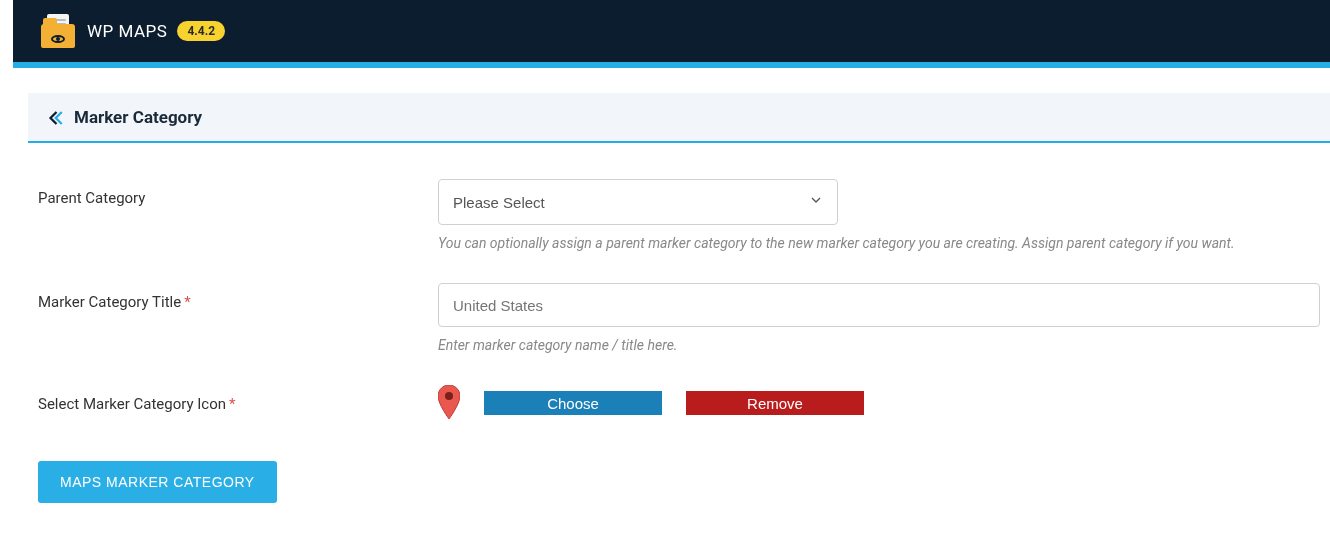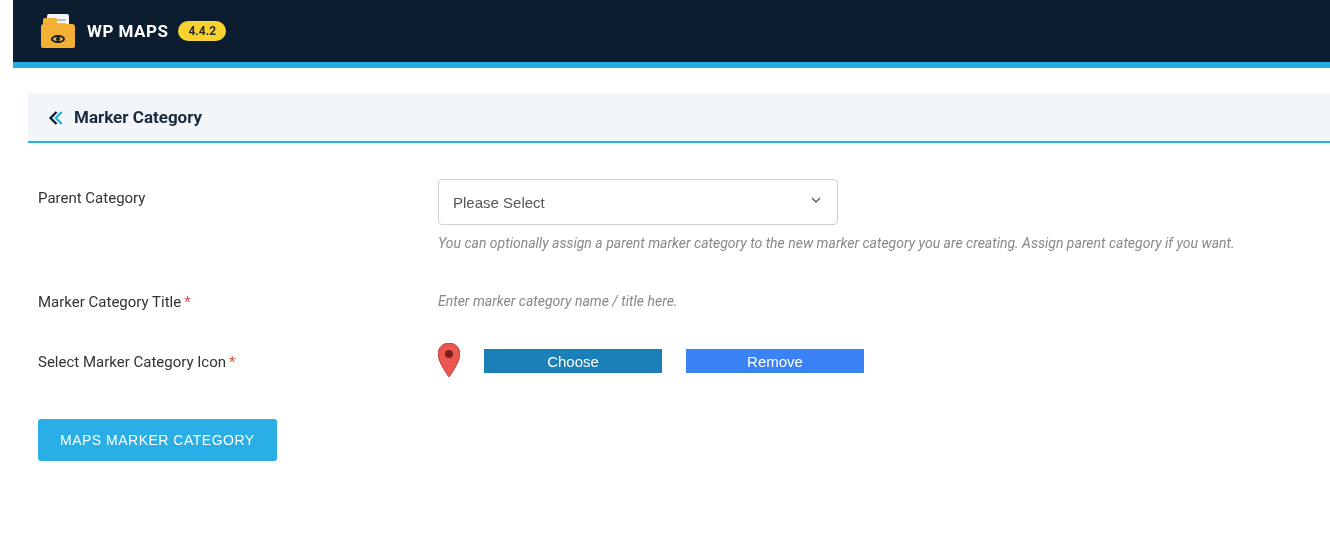--- a/index.html
+++ b/index.html
@@ -53,21 +53,21 @@
   .logo-icon .eye {
     position:absolute; bottom:5px; left:50%; transform:translateX(-50%);
     width:14px; height:8px; border-radius:50%; border:2px solid #0b1d2e;
   }
   .logo-icon .eye:after{
     content:""; position:absolute; top:50%; left:50%; transform:translate(-50%,-50%);
     width:4px; height:4px; background:#0b1d2e; border-radius:50%;
   }
   .app-title {
     color: #ffffff;
-    font-weight: 700;
+    font-weight: 400;
     font-size: 17px;
     letter-spacing: 0.5px;
   }
   .version-badge {
     background: #f8d32f;
     color: #2a2a2a;
     font-weight: 700;
     font-size: 12px;
     padding: 3px 10px;
     border-radius: 10px;
@@ -157,21 +157,21 @@
     align-items: center;
     justify-content: center;
     height: 24px;
     width: 178px;
     font-size: 15px;
     border: none;
     cursor: pointer;
     color: #fff;
   }
   .btn-choose { background:#1b7fb8; }
-  .btn-remove { background:#3b82f6; }
+  .btn-remove { background:#b91c1c; }
   .btn-save {
     background:#29afe6;
     color:#fff;
     border:none;
     padding: 13px 22px;
     font-size:14px;
     letter-spacing:0.5px;
     border-radius:3px;
     cursor:pointer;
     margin-top: 30px;
@@ -225,20 +225,21 @@
         <div class="hint">You can optionally assign a parent marker category to the new marker category you are creating. Assign parent category if you want.</div>
       </div>
     </div>
 
     
     <div class="form-row">
       <div class="form-label-col">
         <span>Marker Category Title</span><span class="req">*</span>
       </div>
       <div class="form-field-col">
+        <input type="text" class="text-input" placeholder="United States" style="">
         <div class="hint">Enter marker category name / title here.</div>
       </div>
     </div>
 
     
     <div class="form-row" style="margin-bottom:10px;">
       <div class="form-label-col">
         <span>Select Marker Category Icon</span><span class="req">*</span>
       </div>
       <div class="form-field-col">

